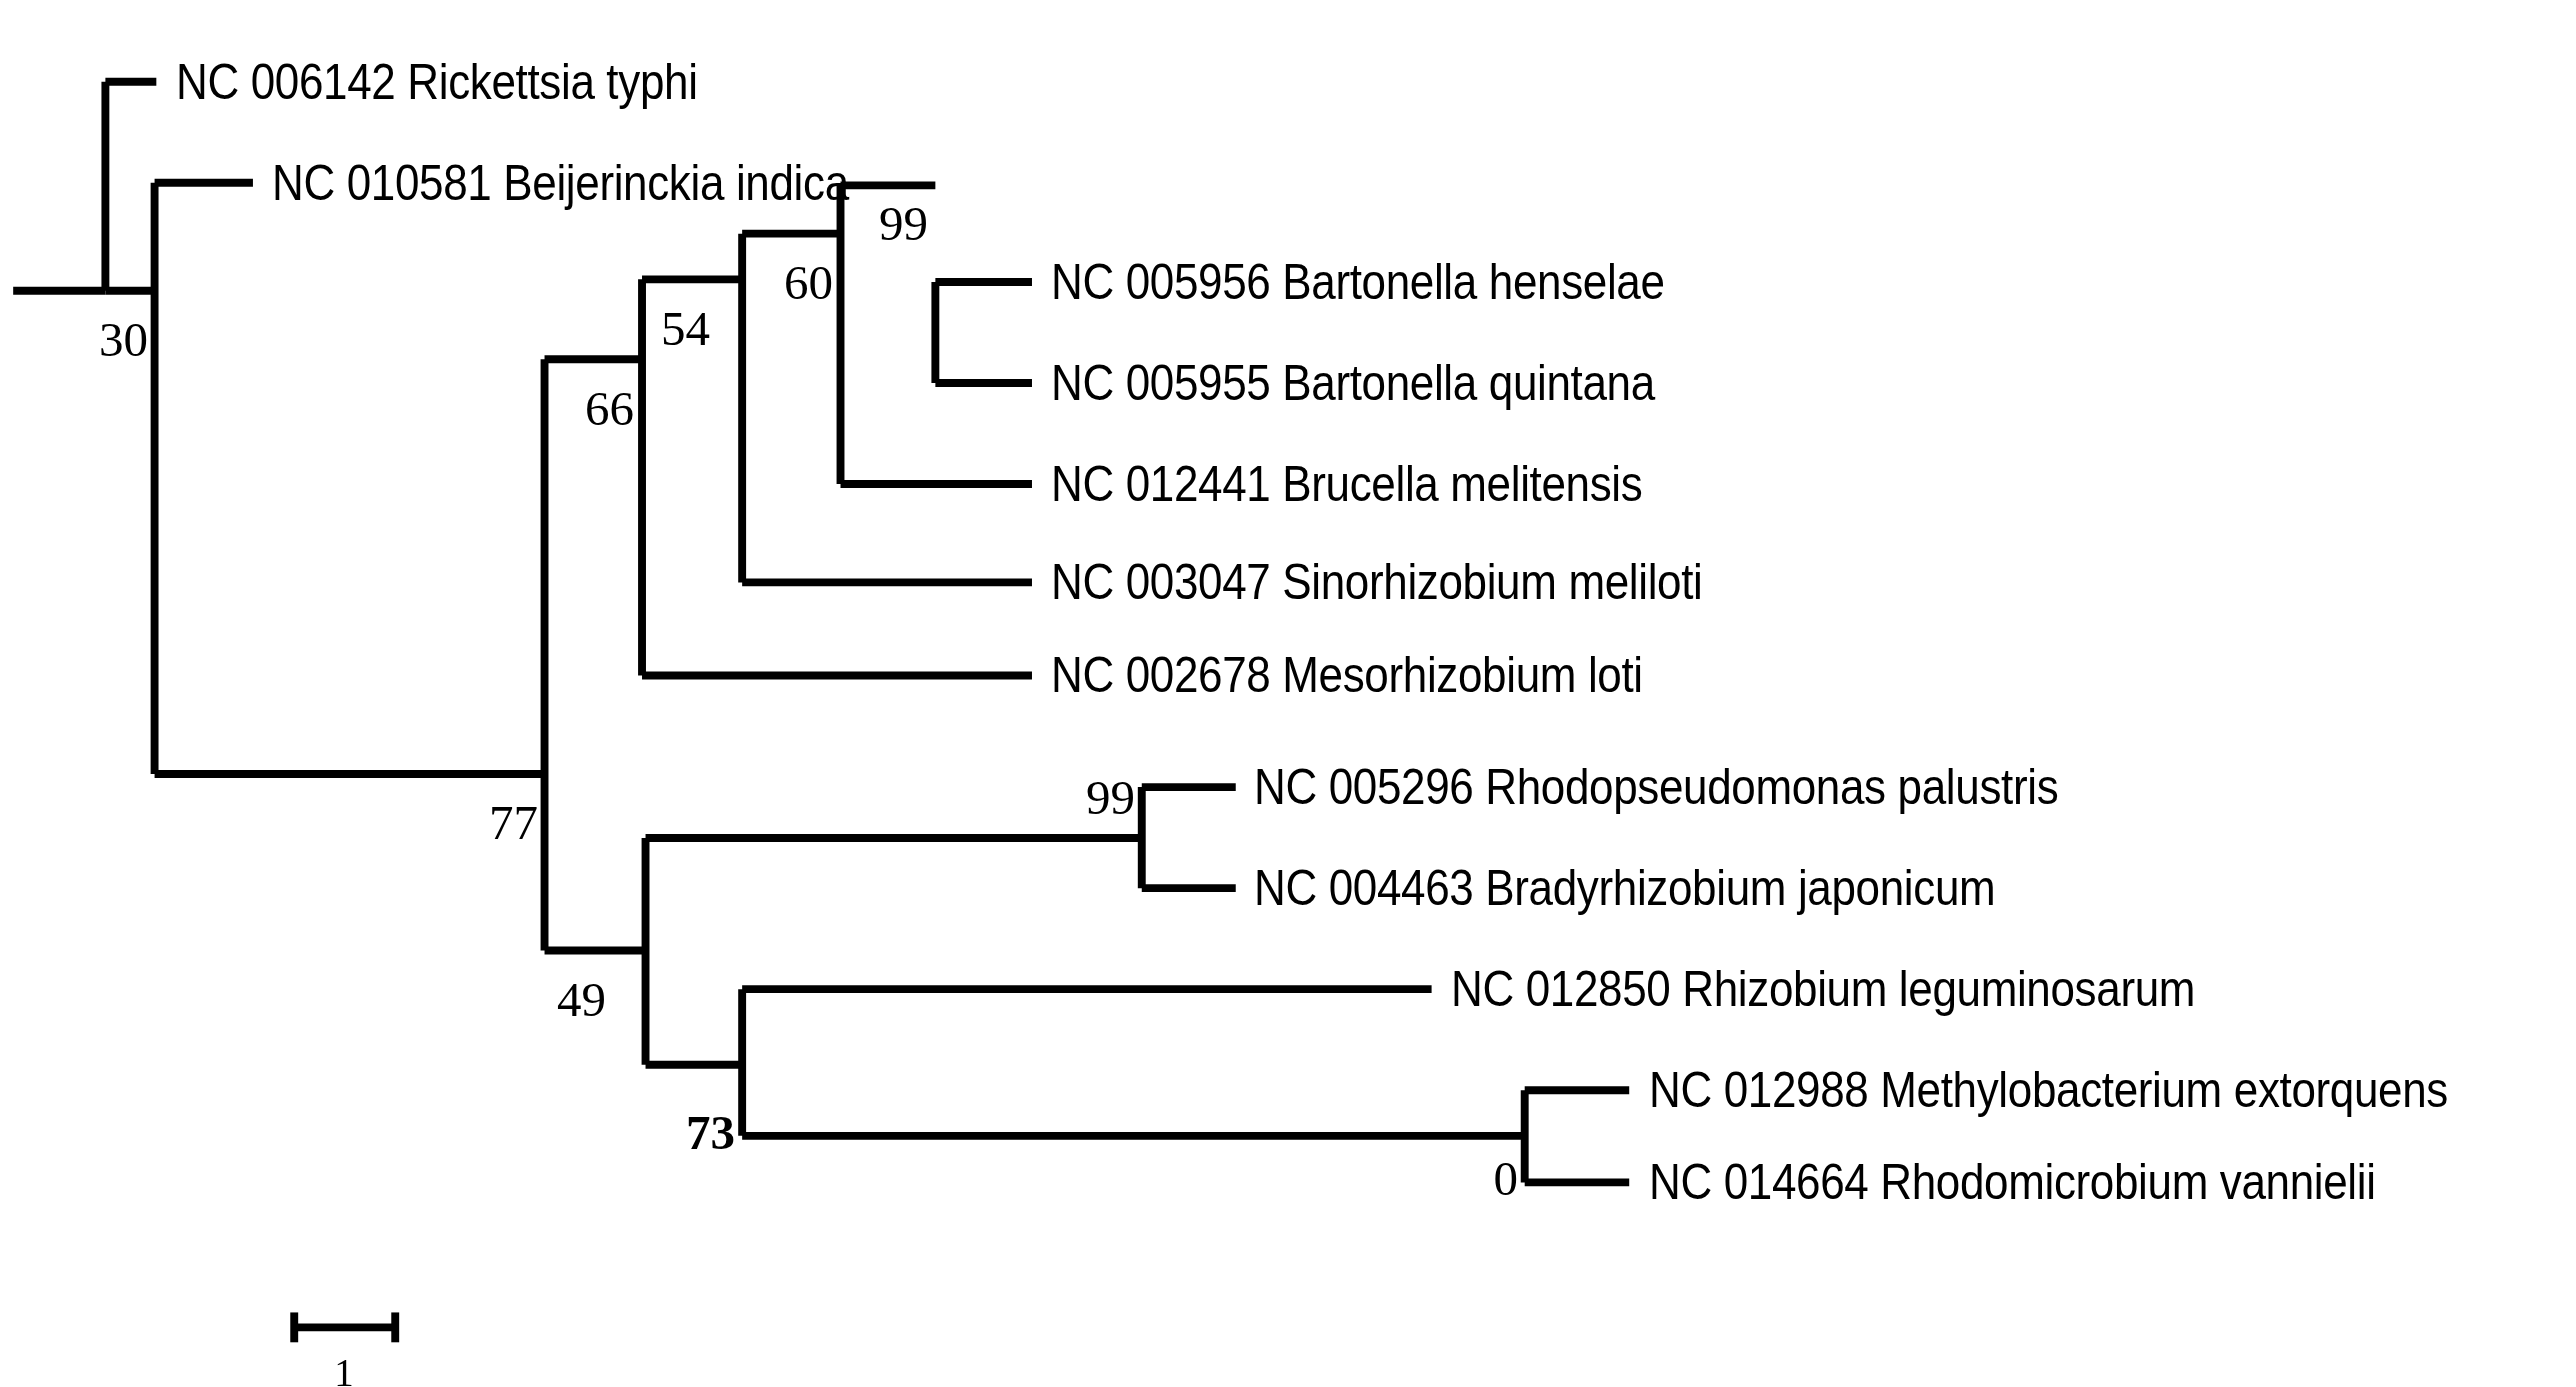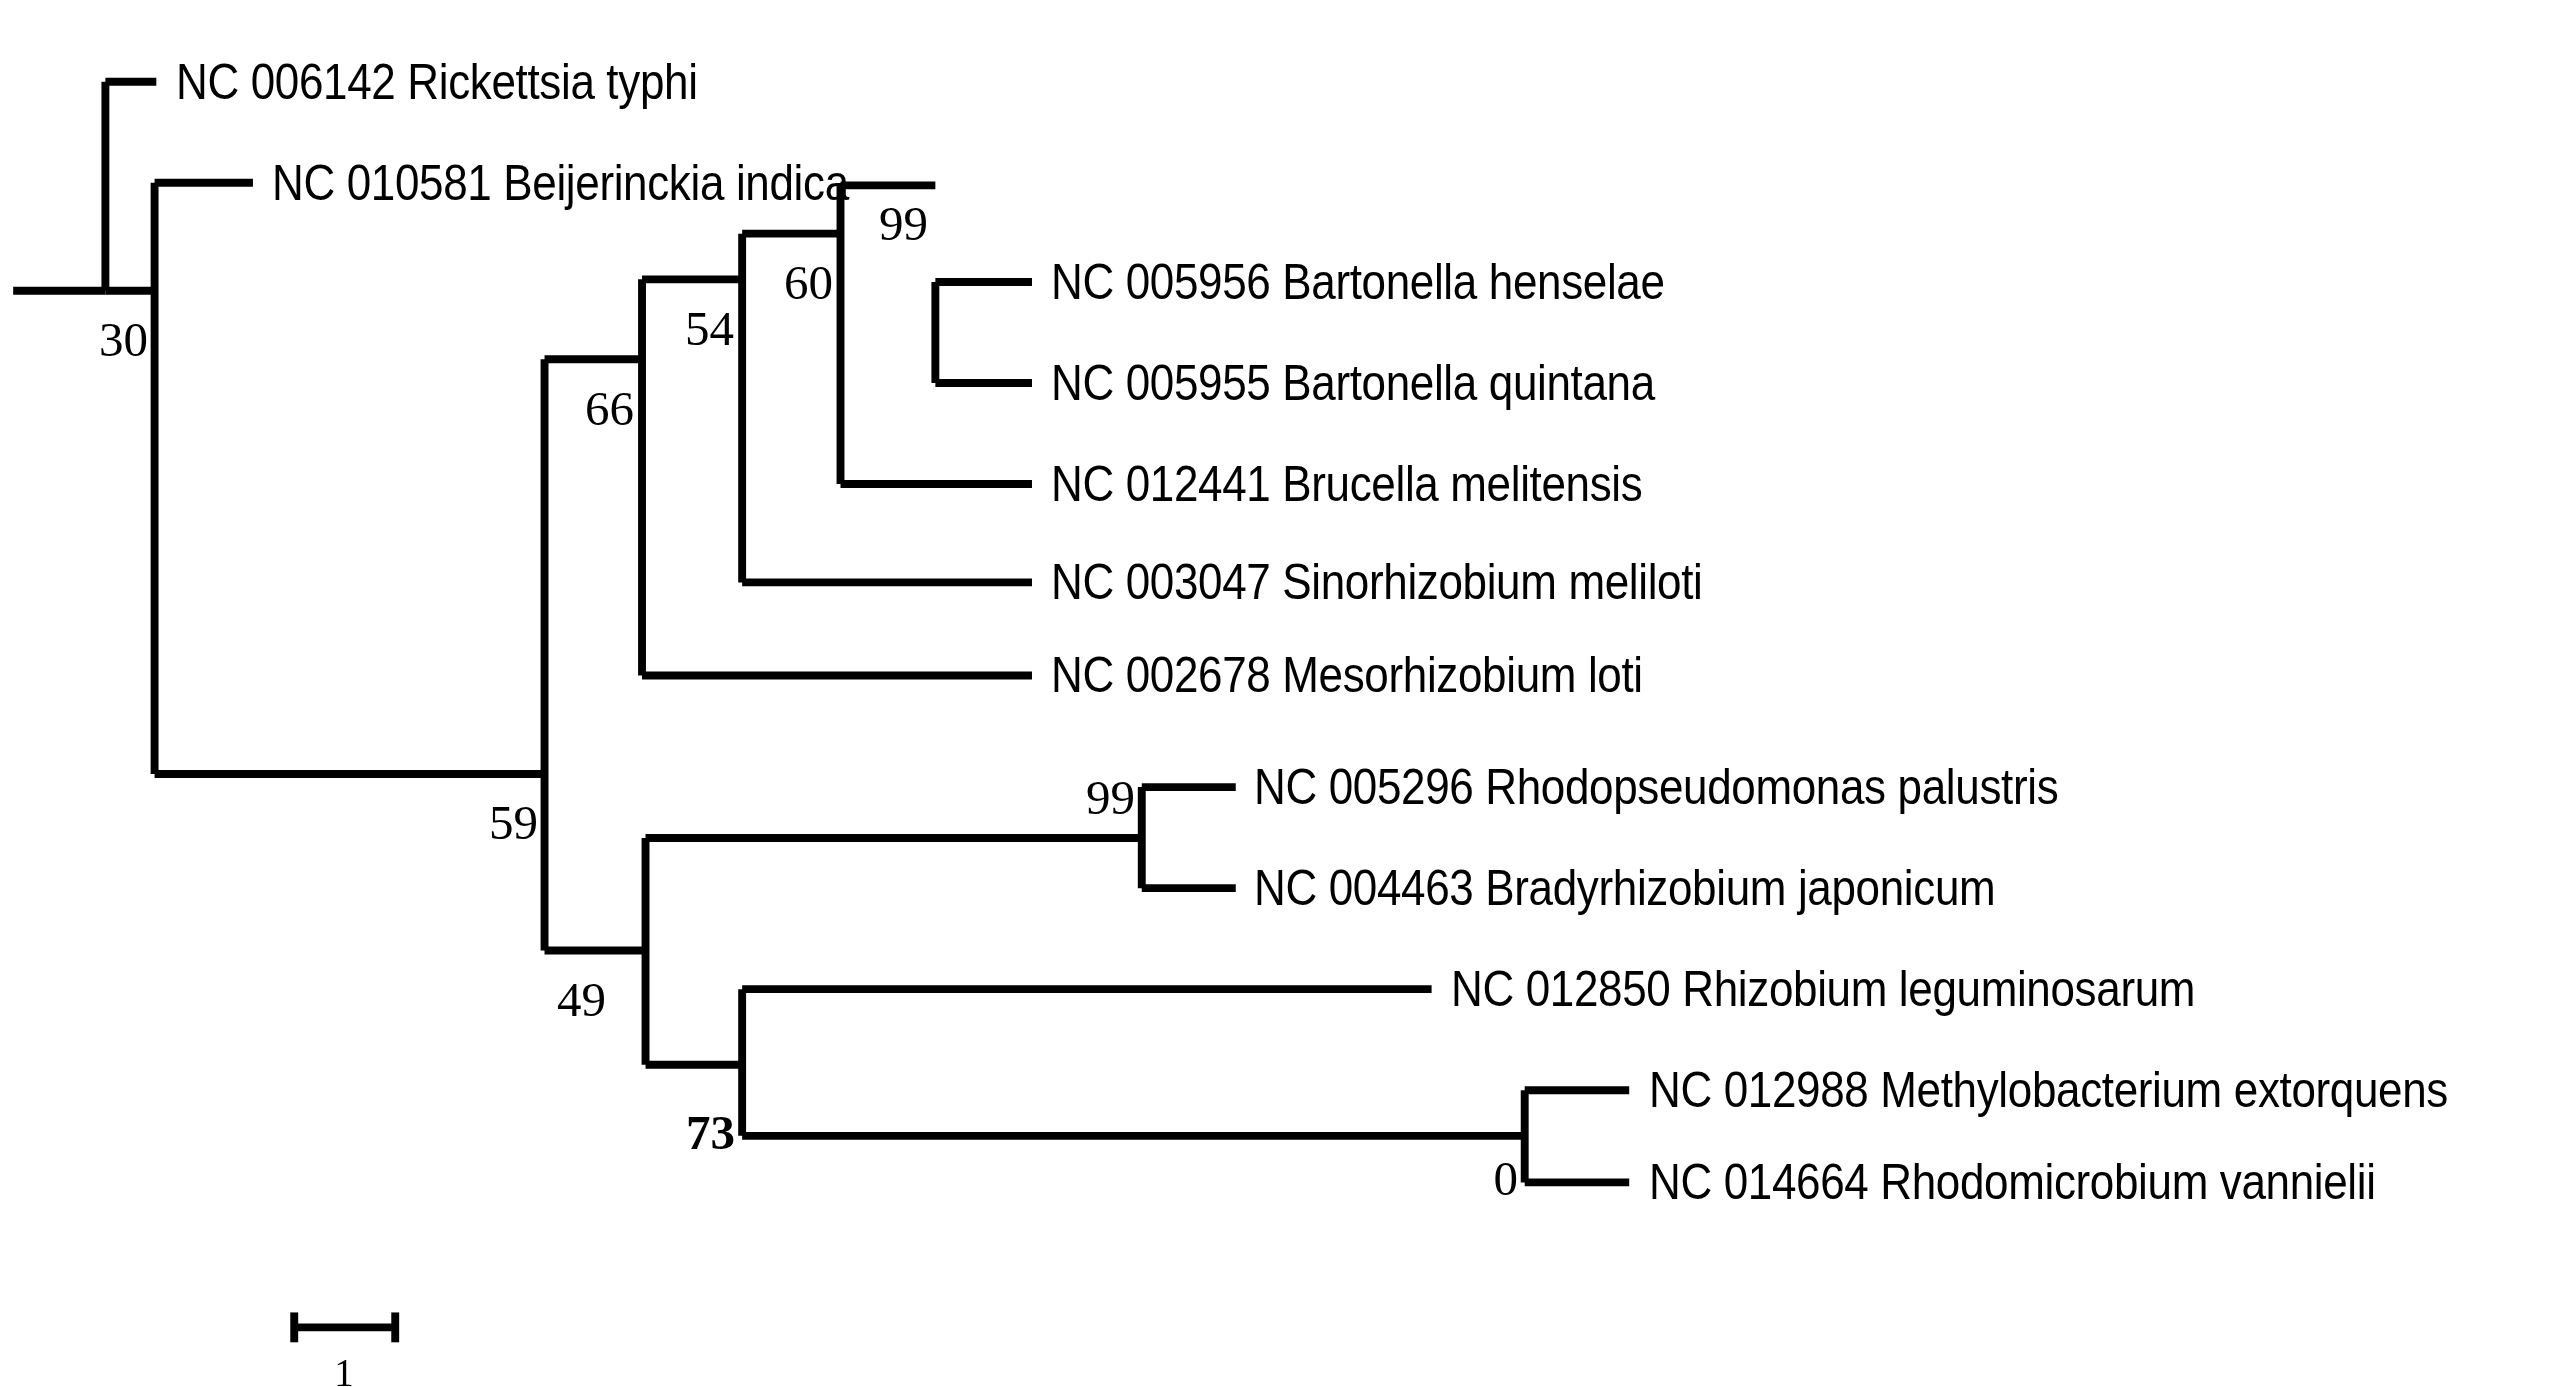--- a/index.html
+++ b/index.html
@@ -127,24 +127,24 @@
       <div class="taxon-label" style="left: 1051px; top: 639px;">NC 002678 Mesorhizobium loti</div>
       <div class="taxon-label" style="left: 1254px; top: 751px;">NC 005296 Rhodopseudomonas palustris</div>
       <div class="taxon-label" style="left: 1254px; top: 852px;">NC 004463 Bradyrhizobium japonicum</div>
       <div class="taxon-label" style="left: 1451px; top: 953px;">NC 012850 Rhizobium leguminosarum</div>
       <div class="taxon-label" style="left: 1649px; top: 1054px;">NC 012988 Methylobacterium extorquens</div>
       <div class="taxon-label" style="left: 1649px; top: 1146px;">NC 014664 Rhodomicrobium vannielii</div>
     </div>
   <div id="support-labels">
       <div class="support-label" style="left: 148px; top: 303px;">30</div>
       <div class="support-label" style="left: 634px; top: 372px;">66</div>
-      <div class="support-label" style="left: 734px; top: 292px;">54</div>
+      <div class="support-label" style="left: 710px; top: 292px;">54</div>
       <div class="support-label" style="left: 833px; top: 246px;">60</div>
       <div class="support-label" style="left: 928px; top: 187px;">99</div>
-      <div class="support-label" style="left: 538px; top: 786px;">59</div>
+      <div class="support-label" style="left: 538px; top: 786px;">77</div>
       <div class="support-label" style="left: 606px; top: 963px;">49</div>
       <div class="support-label" style="left: 735px; top: 1096px; font-weight: bold;">73</div>
       <div class="support-label" style="left: 1135px; top: 761px;">99</div>
       <div class="support-label" style="left: 1518px; top: 1142px;">0</div>
     </div>
   <div id="scale-caption-holder">
       <div class="scale-caption" style="left: 344px; top: 1317px;">1</div>
     </div>
 
 </div>

